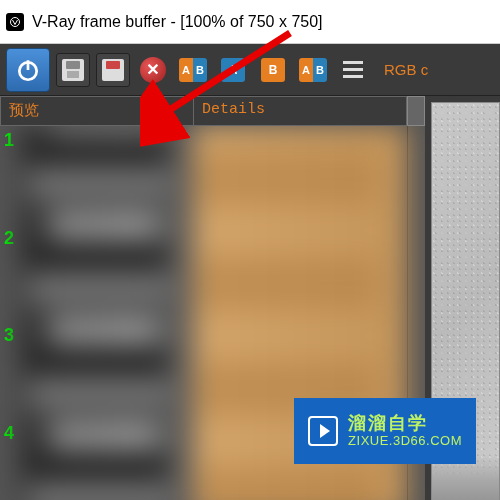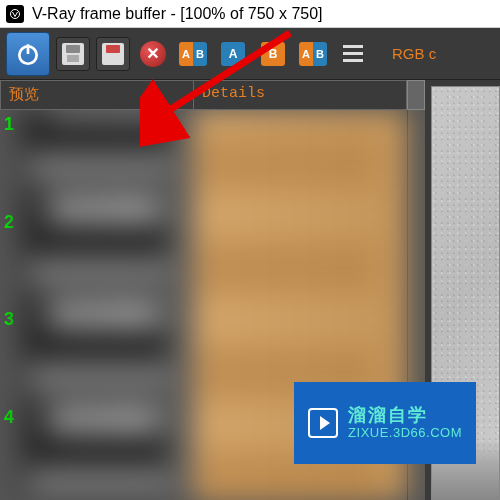--- a/index.html
+++ b/index.html
@@ -1,18 +1,18 @@
 <!DOCTYPE html>
 <html><head>
   <meta charset="utf-8">
   <style>
     * { margin: 0; padding: 0; box-sizing: border-box; font-family: Arial, sans-serif; }
     body { width: 500px; height: 500px; background: #4a4a4a; overflow: hidden; position: relative; }
     
-    .titlebar { background: #fff; height: 28px; display: flex; align-items: center; padding: 8px 6px; border-bottom: 1px solid #ccc; }
+    .titlebar { background: #fff; height: 44px; display: flex; align-items: center; padding: 8px 6px; border-bottom: 1px solid #ccc; }
     .titlebar-icon { width: 18px; height: 18px; background: #000; border-radius: 3px; margin-right: 8px; display: flex; align-items: center; justify-content: center; }
     .titlebar-icon svg { width: 12px; height: 12px; }
     .titlebar-text { font-size: 16px; color: #000; }
     
     .toolbar { background: #3a3a3a; height: 52px; display: flex; align-items: center; padding: 0 6px; gap: 6px; border-bottom: 1px solid #222; }
     .power-btn { width: 44px; height: 44px; background: linear-gradient(180deg, #4a90d9 0%, #2e6bb0 100%); border-radius: 4px; display: flex; align-items: center; justify-content: center; border: 1px solid #1a4a7a; }
     .power-btn svg { width: 26px; height: 26px; }
     
     .tool-btn { width: 34px; height: 34px; background: #444; border: 1px solid #222; border-radius: 3px; display: flex; align-items: center; justify-content: center; }
     .save-icon { width: 22px; height: 22px; background: #ddd; border-radius: 2px; position: relative; }
@@ -28,21 +28,21 @@
     .ab-btn { width: 34px; height: 34px; display: flex; align-items: center; justify-content: center; position: relative; }
     .ab-split { width: 28px; height: 24px; display: flex; }
     .ab-a { width: 14px; height: 24px; background: #e67e22; display: flex; align-items: center; justify-content: center; color: #fff; font-size: 11px; font-weight: bold; border-radius: 3px 0 0 3px; }
     .ab-b { width: 14px; height: 24px; background: #2980b9; display: flex; align-items: center; justify-content: center; color: #fff; font-size: 11px; font-weight: bold; border-radius: 0 3px 3px 0; }
     .a-only { width: 24px; height: 24px; background: #2980b9; display: flex; align-items: center; justify-content: center; color: #fff; font-size: 12px; font-weight: bold; border-radius: 3px; }
     .b-only { width: 24px; height: 24px; background: #e67e22; display: flex; align-items: center; justify-content: center; color: #fff; font-size: 12px; font-weight: bold; border-radius: 3px; }
     
     .hamburger { width: 34px; height: 34px; display: flex; flex-direction: column; align-items: center; justify-content: center; gap: 4px; }
     .hamburger span { width: 20px; height: 3px; background: #ddd; }
     
-    .rgb-label { color: #e67e22; font-size: 15px; margin-left: 16px; }
+    .rgb-label { color: #e67e22; font-size: 15px; margin-left: 8px; }
     
     .main-area { display: flex; height: calc(100% - 80px); }
     .left-panel { width: 425px; display: flex; flex-direction: column; }
     
     .headers { display: flex; height: 30px; background: #3a3a3a; }
     .header-cell { border: 1px solid #666; padding: 4px 8px; color: #e67e22; font-size: 15px; }
     .header-preview { width: 194px; }
     .header-details { flex: 1; border-left: none; font-family: Liberation Mono, monospace; }
     .header-scroll { width: 18px; background: #666; border: 1px solid #888; }
     
@@ -70,21 +70,21 @@
         radial-gradient(circle at 60% 70%, rgba(0,0,0,0.1) 1px, transparent 1px),
         linear-gradient(135deg, #c8c8c8 0%, #bababa 50%, #cecece 100%);
       background-size: 8px 8px, 6px 6px, 100% 100%;
       border: 1px solid #888;
       position: relative;
     }
     .render-bottom { position: absolute; bottom: 0; left: 0; width: 100%; height: 60px; background: linear-gradient(180deg, rgba(180,180,180,0) 0%, #aaa 40%, #888 100%); }
     
     .arrow { position: absolute; top: 28px; left: 140px; pointer-events: none; z-index: 100; }
     
-    .watermark { position: absolute; bottom: 36px; right: 24px; z-index: 200; background: #1565c0; color: #5eead4; padding: 24px 14px; display: flex; align-items: center; gap: 10px; }
+    .watermark { position: absolute; bottom: 36px; right: 24px; z-index: 200; background: #1565c0; color: #bef264; padding: 16px 14px; display: flex; align-items: center; gap: 10px; }
     .watermark-logo { width: 30px; height: 30px; border: 2px solid #fff; border-radius: 4px; display: flex; align-items: center; justify-content: center; }
     .watermark-logo::before { content: ''; width: 0; height: 0; border-left: 10px solid #fff; border-top: 7px solid transparent; border-bottom: 7px solid transparent; margin-left: 3px; }
     .watermark-text { display: flex; flex-direction: column; line-height: 1.1; }
     .watermark-main { font-size: 18px; font-weight: bold; letter-spacing: 2px; }
     .watermark-sub { font-size: 13px; letter-spacing: 0.5px; }
   </style>
 </head>
 <body>
 
 <div class="titlebar">

